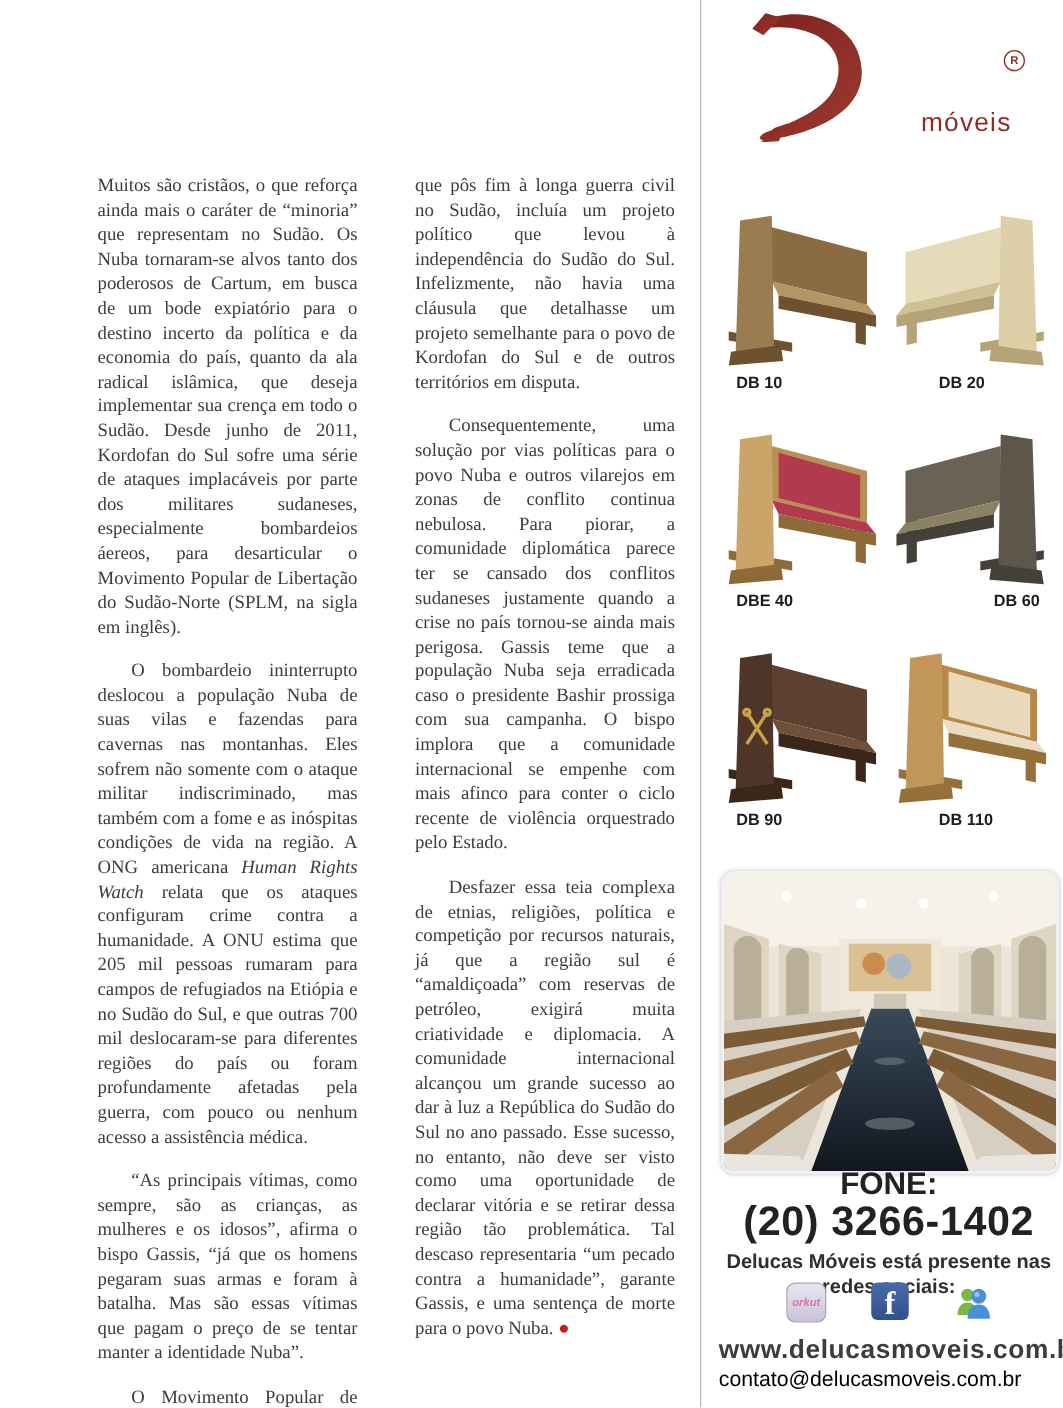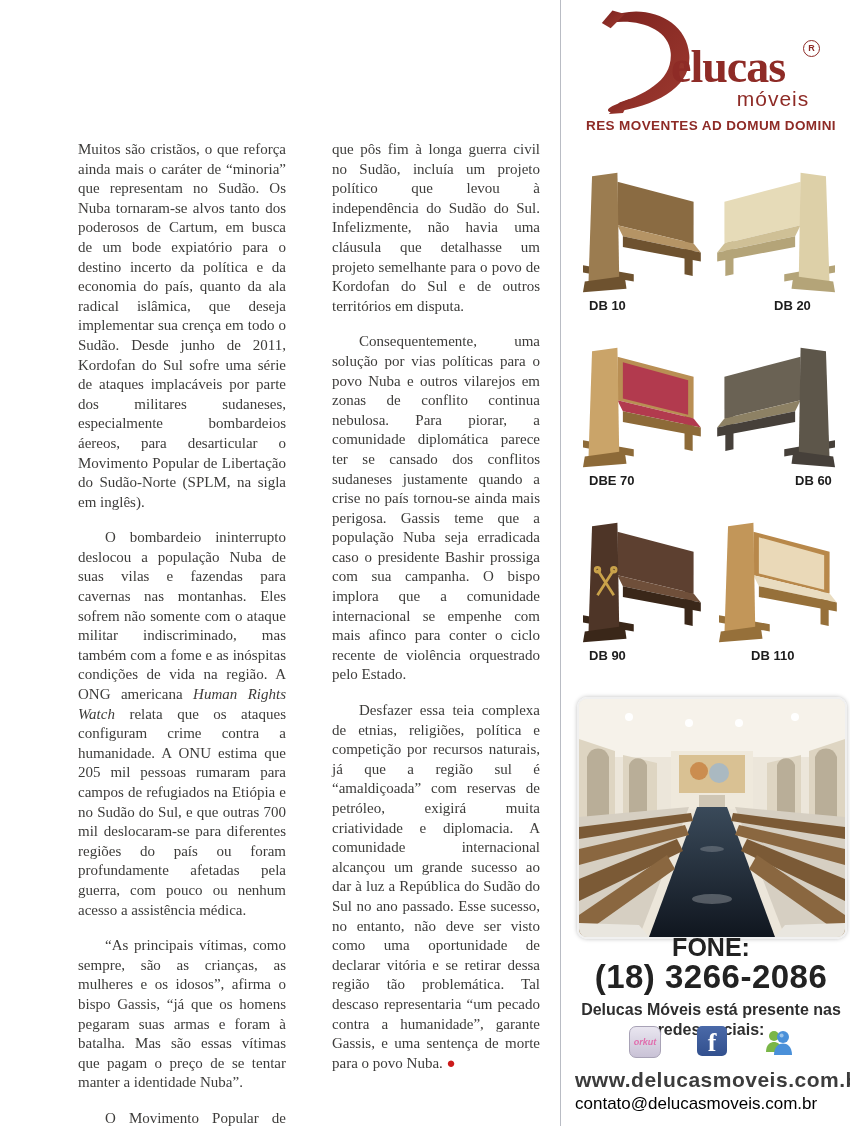--- a/index.html
+++ b/index.html
@@ -91,24 +91,22 @@
             <stop offset="0" stop-color="#7c221e"></stop>
               <stop offset="1" stop-color="#9e3a30"></stop>
           </linearGradient>
         </defs>
         <path fill="url(#mar)" d="M18,12 C55,-6 106,12 109,54 C112,92 70,112 24,119
           C16,120 14,116 22,112 C60,98 90,84 88,52 C86,24 50,13 20,18
           C12,19 11,15 18,12 Z"></path>
         <path fill="url(#mar)" d="M22,4 L36,8 L20,24 L10,18 Z"></path>
         <path fill="url(#mar)" d="M30,108 L42,104 L34,120 L18,121 Z"></path>
       </svg>
-      <div class="wordmark">elucas</div>
       <div class="rmark">R</div>
       <div class="submark">móveis</div>
-      <div class="tagline">RES MOVENTES AD DOMUM DOMINI</div>
     </div>
 
     <div class="grid">
 
       <div class="pcell" style="left:0;top:0;">
         <svg class="pew pimg" viewBox="0 0 140 150" style="--a:#9b7c50;--b:#8a6b42;--c:#b59465;--d:#6e522f;">
           <polygon class="pd" points="118,88 127,90 127,128 118,126"></polygon>
           <polygon class="pb" points="44,24 128,46 128,92 44,72"></polygon>
           <polygon class="ps" points="44,72 128,92 136,102 50,84"></polygon>
           <polygon class="pd" points="50,84 136,102 136,112 50,96"></polygon>
@@ -122,35 +120,35 @@
       <div class="pcell" style="left:136px;top:0;">
         <svg class="pew pimg flip" viewBox="0 0 140 150" style="--a:#ddd0a8;--b:#e6dbb8;--c:#cfc096;--d:#b4a478;">
           <polygon class="pd" points="118,88 127,90 127,128 118,126"></polygon>
           <polygon class="pb" points="44,24 128,46 128,92 44,72"></polygon>
           <polygon class="ps" points="44,72 128,92 136,102 50,84"></polygon>
           <polygon class="pd" points="50,84 136,102 136,112 50,96"></polygon>
           <polygon class="pd" points="6,116 62,126 62,134 6,124"></polygon>
           <polygon class="pe" points="16,18 44,14 46,132 12,138"></polygon>
           <polygon class="pd" points="8,134 52,128 54,142 6,146"></polygon>
         </svg>
-        <div class="plabel" style="margin-left:63px;">DB 20</div>
+        <div class="plabel" style="margin-left:40px;">DB 20</div>
       </div>
 
       <div class="pcell" style="left:0;top:175px;">
         <svg class="pew pimg" viewBox="0 0 140 150" style="--a:#caa469;--b:#b98f54;--c:#b23a4e;--d:#8d6a38;--cush:#b23a4e;">
           <polygon class="pd" points="118,88 127,90 127,128 118,126"></polygon>
           <polygon class="pb" points="44,24 128,46 128,92 44,72"></polygon>
           <polygon class="pbc" points="50,30 122,50 122,88 50,70"></polygon>
           <polygon class="ps" points="44,72 128,92 136,102 50,84"></polygon>
           <polygon class="pd" points="50,84 136,102 136,112 50,96"></polygon>
           <polygon class="pd" points="6,116 62,126 62,134 6,124"></polygon>
           <polygon class="pe" points="16,18 44,14 46,132 12,138"></polygon>
           <polygon class="pd" points="8,134 52,128 54,142 6,146"></polygon>
         </svg>
-        <div class="plabel">DBE 70</div>
+        <div class="plabel">DBE 40</div>
       </div>
 
       <div class="pcell" style="left:136px;top:175px;">
         <svg class="pew pimg flip" viewBox="0 0 140 150" style="--a:#5d564a;--b:#6a6254;--c:#8d8164;--d:#46403a;">
           <polygon class="pd" points="118,88 127,90 127,128 118,126"></polygon>
           <polygon class="pb" points="44,24 128,46 128,92 44,72"></polygon>
           <polygon class="ps" points="44,72 128,92 136,102 50,84"></polygon>
           <polygon class="pd" points="50,84 136,102 136,112 50,96"></polygon>
           <polygon class="pd" points="6,116 62,126 62,134 6,124"></polygon>
           <polygon class="pe" points="16,18 44,14 46,132 12,138"></polygon>
@@ -238,21 +236,21 @@
         <polygon points="266,150 160,126 156,136 266,166" fill="#8a6740"></polygon>
         <polygon points="266,180 168,140 162,152 266,202" fill="#7b5a36"></polygon>
         <polygon points="266,216 178,156 170,170 266,238" fill="#8a6740"></polygon>
 
         <polygon points="0,238 70,238 60,226 0,224" fill="#e9e6df"></polygon>
         <polygon points="266,238 196,238 206,226 266,224" fill="#e9e6df"></polygon>
       </svg>
     </div>
 
     <div class="fone">FONE:</div>
-    <div class="phone">(18) 3266-2086</div>
+    <div class="phone">(20) 3266-1402</div>
     <div class="presence">
       <span>Delucas Móveis está presente nas</span><br>
       <span>redes sociais:</span>
     </div>
 
     <div class="social">
       <div class="sicon orkut">orkut</div>
       <div class="sicon fb">f</div>
       <svg class="sicon" viewBox="0 0 30 30">
         <circle cx="11" cy="10" r="5" fill="#7ab648"></circle>

